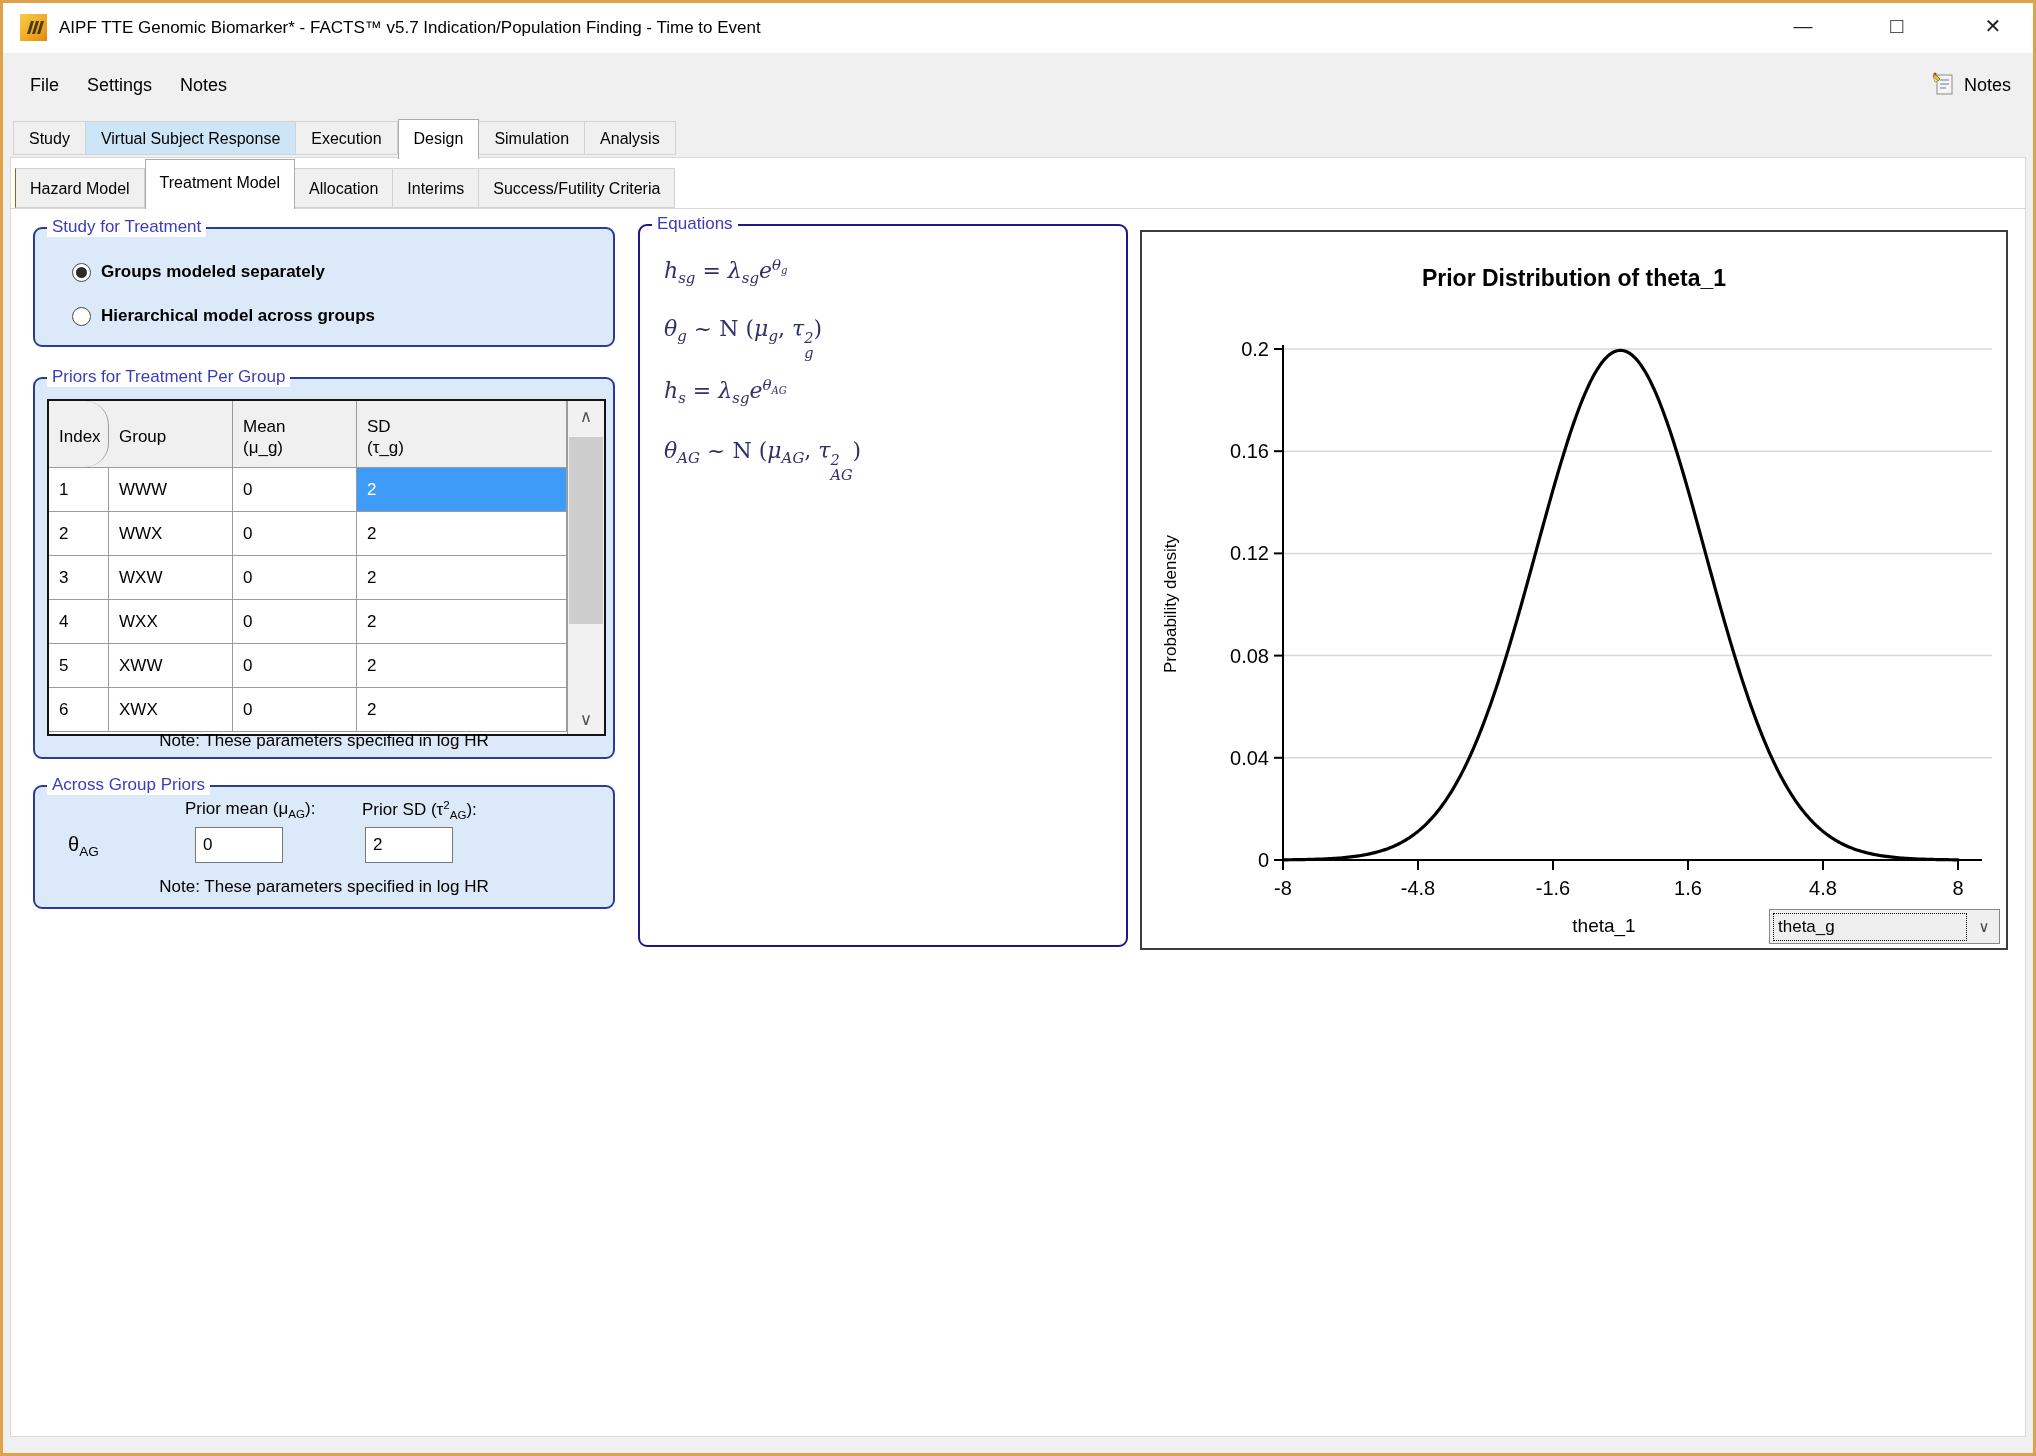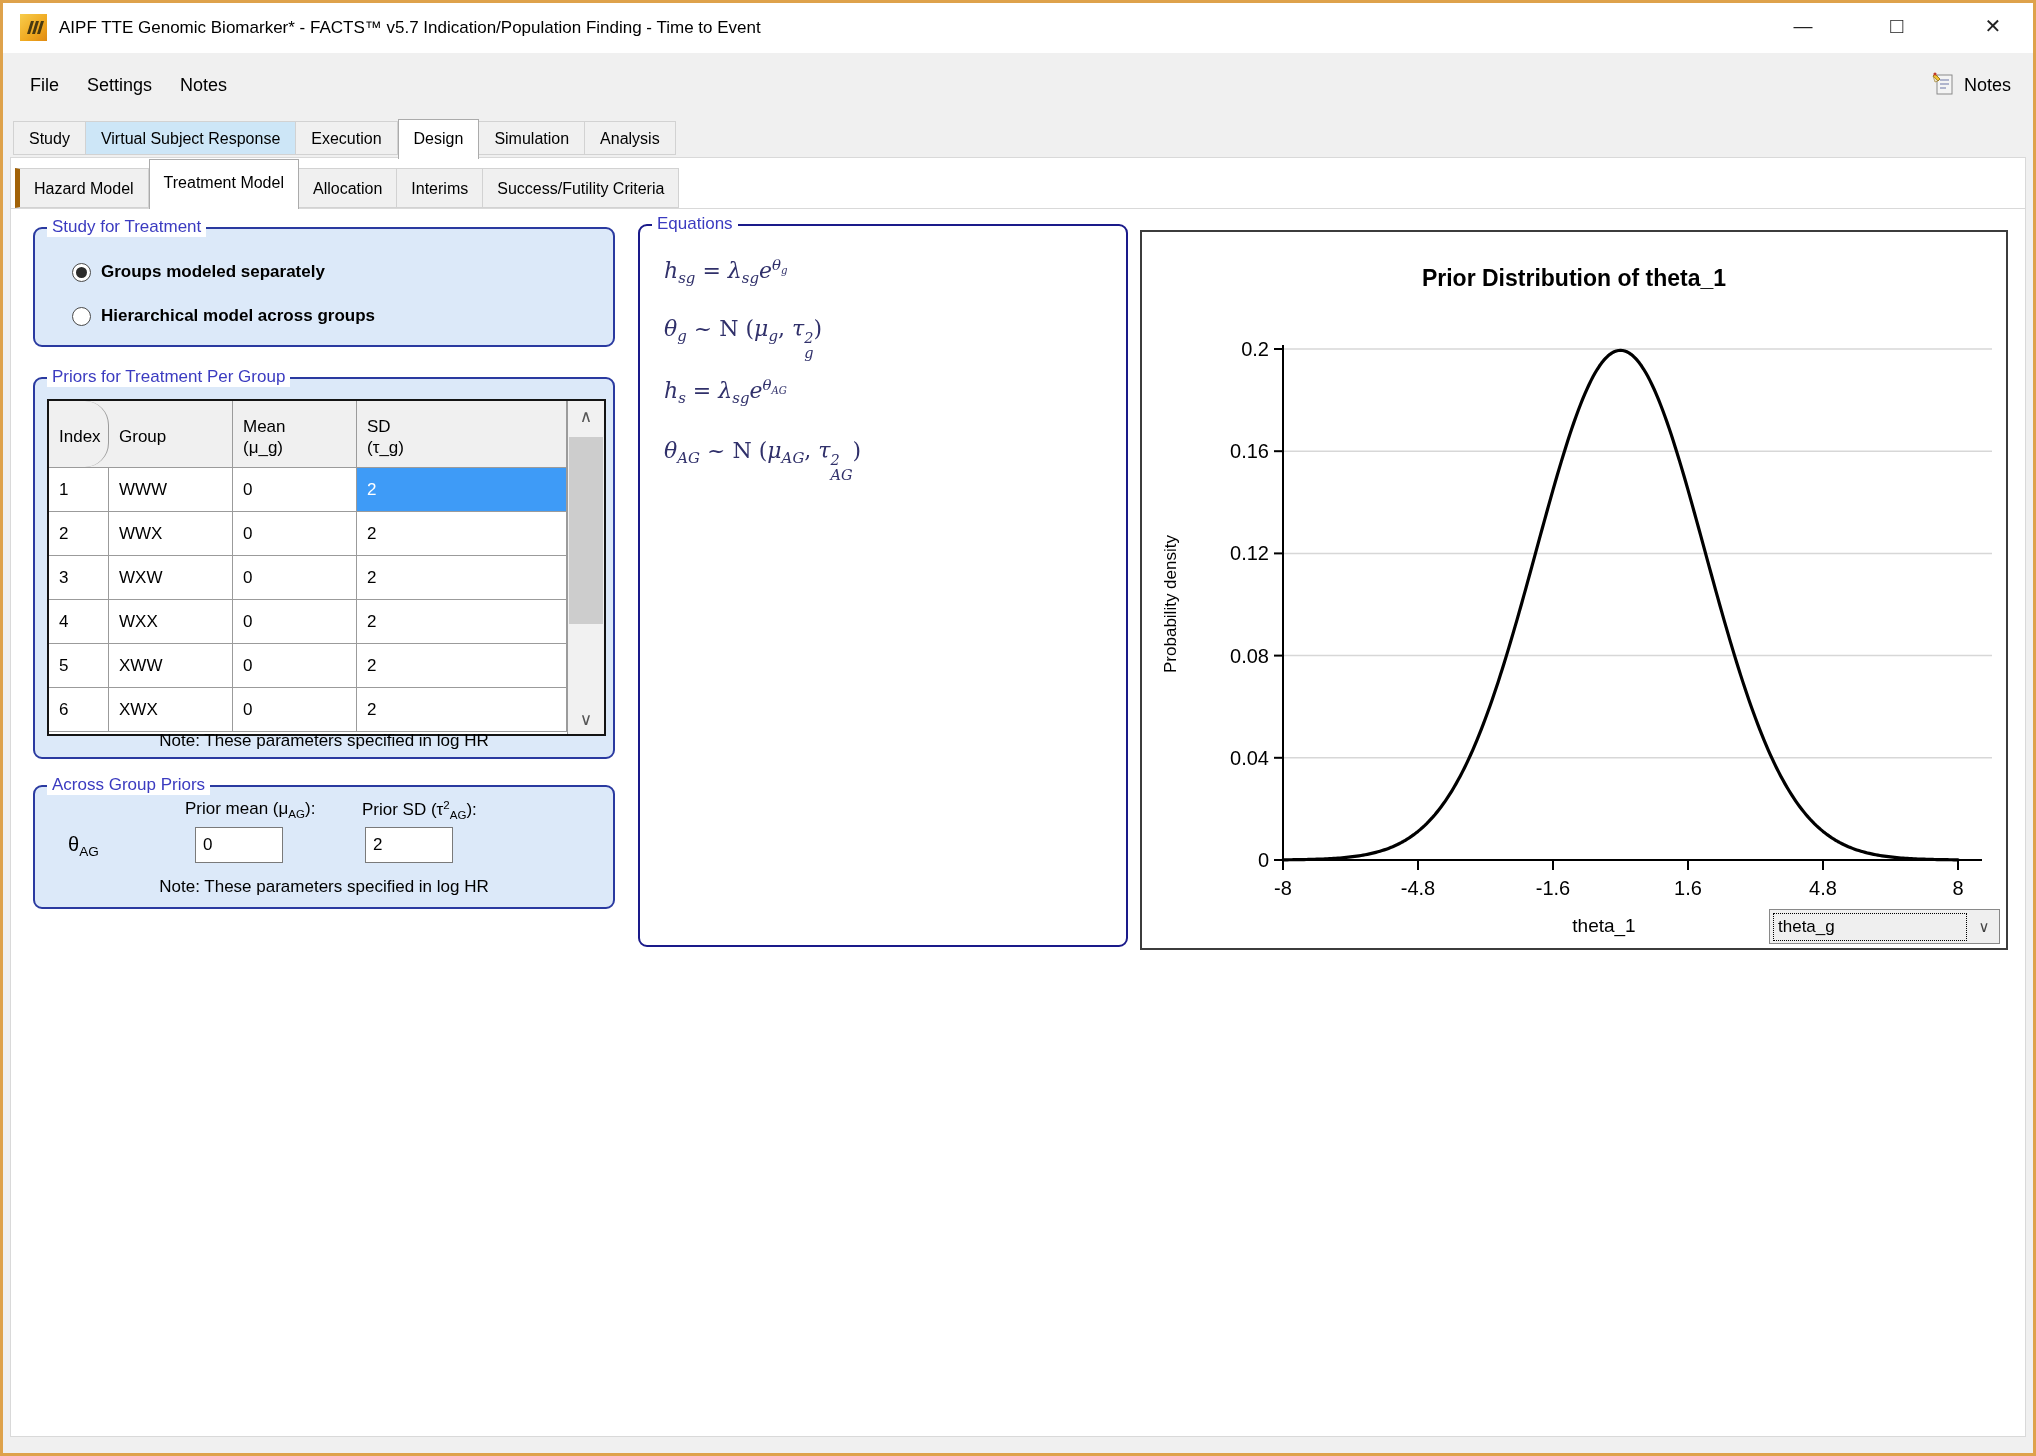--- a/index.html
+++ b/index.html
@@ -25,21 +25,21 @@
   .maintabs{position:absolute;left:13px;top:118px;height:40px;display:flex;align-items:center;z-index:3;}
   .mtab{height:34px;line-height:34px;padding:0 15px;font-size:16px;background:#F0F0F0;border:1px solid #D2D2D2;border-left:none;box-sizing:border-box;}
   .mtab:first-child{border-left:1px solid #D2D2D2;}
   .mtab.hl{background:#CDE6F7;}
   .mtab.active{height:40px;line-height:38px;background:#fff;border:1px solid #ABABAB;border-bottom:none;margin-bottom:-1px;position:relative;z-index:4;}
 
   
   .page{position:absolute;left:10px;right:10px;top:157px;bottom:19px;background:#fff;border:1px solid #D9D9D9;box-sizing:border-box;}
   .subtabs{position:absolute;left:4px;top:0px;height:50px;display:flex;align-items:flex-end;z-index:3;}
   .stab{height:40px;line-height:40px;padding:0 14px;font-size:16px;background:#F0F0F0;border:1px solid #D2D2D2;border-left:none;box-sizing:border-box;}
-  .stab:first-child{border-left:5px solid #a16207;}
+  .stab:first-child{border-left:1px solid #a16207;}
   .stab.active{height:50px;line-height:46px;background:#fff;border:1px solid #ABABAB;border-bottom:none;margin-bottom:-1px;position:relative;z-index:4;}
   .content{position:absolute;left:0px;right:0px;top:50px;bottom:0px;border-top:1px solid #D9D9D9;background:#fff;}
 
   
   .gbox{position:absolute;border:2px solid #2A3AA0;border-radius:9px;background:#DCE9F9;box-sizing:border-box;}
   .gbox.white{background:#fff;border-color:#1A1A8A;}
   .glabel{position:absolute;top:-12px;left:12px;background:#fff;padding:0 5px;font-size:17px;color:#3B3BC0;white-space:nowrap;}
 
   
   .radio-row{position:absolute;left:37px;height:30px;display:flex;align-items:center;gap:10px;}

